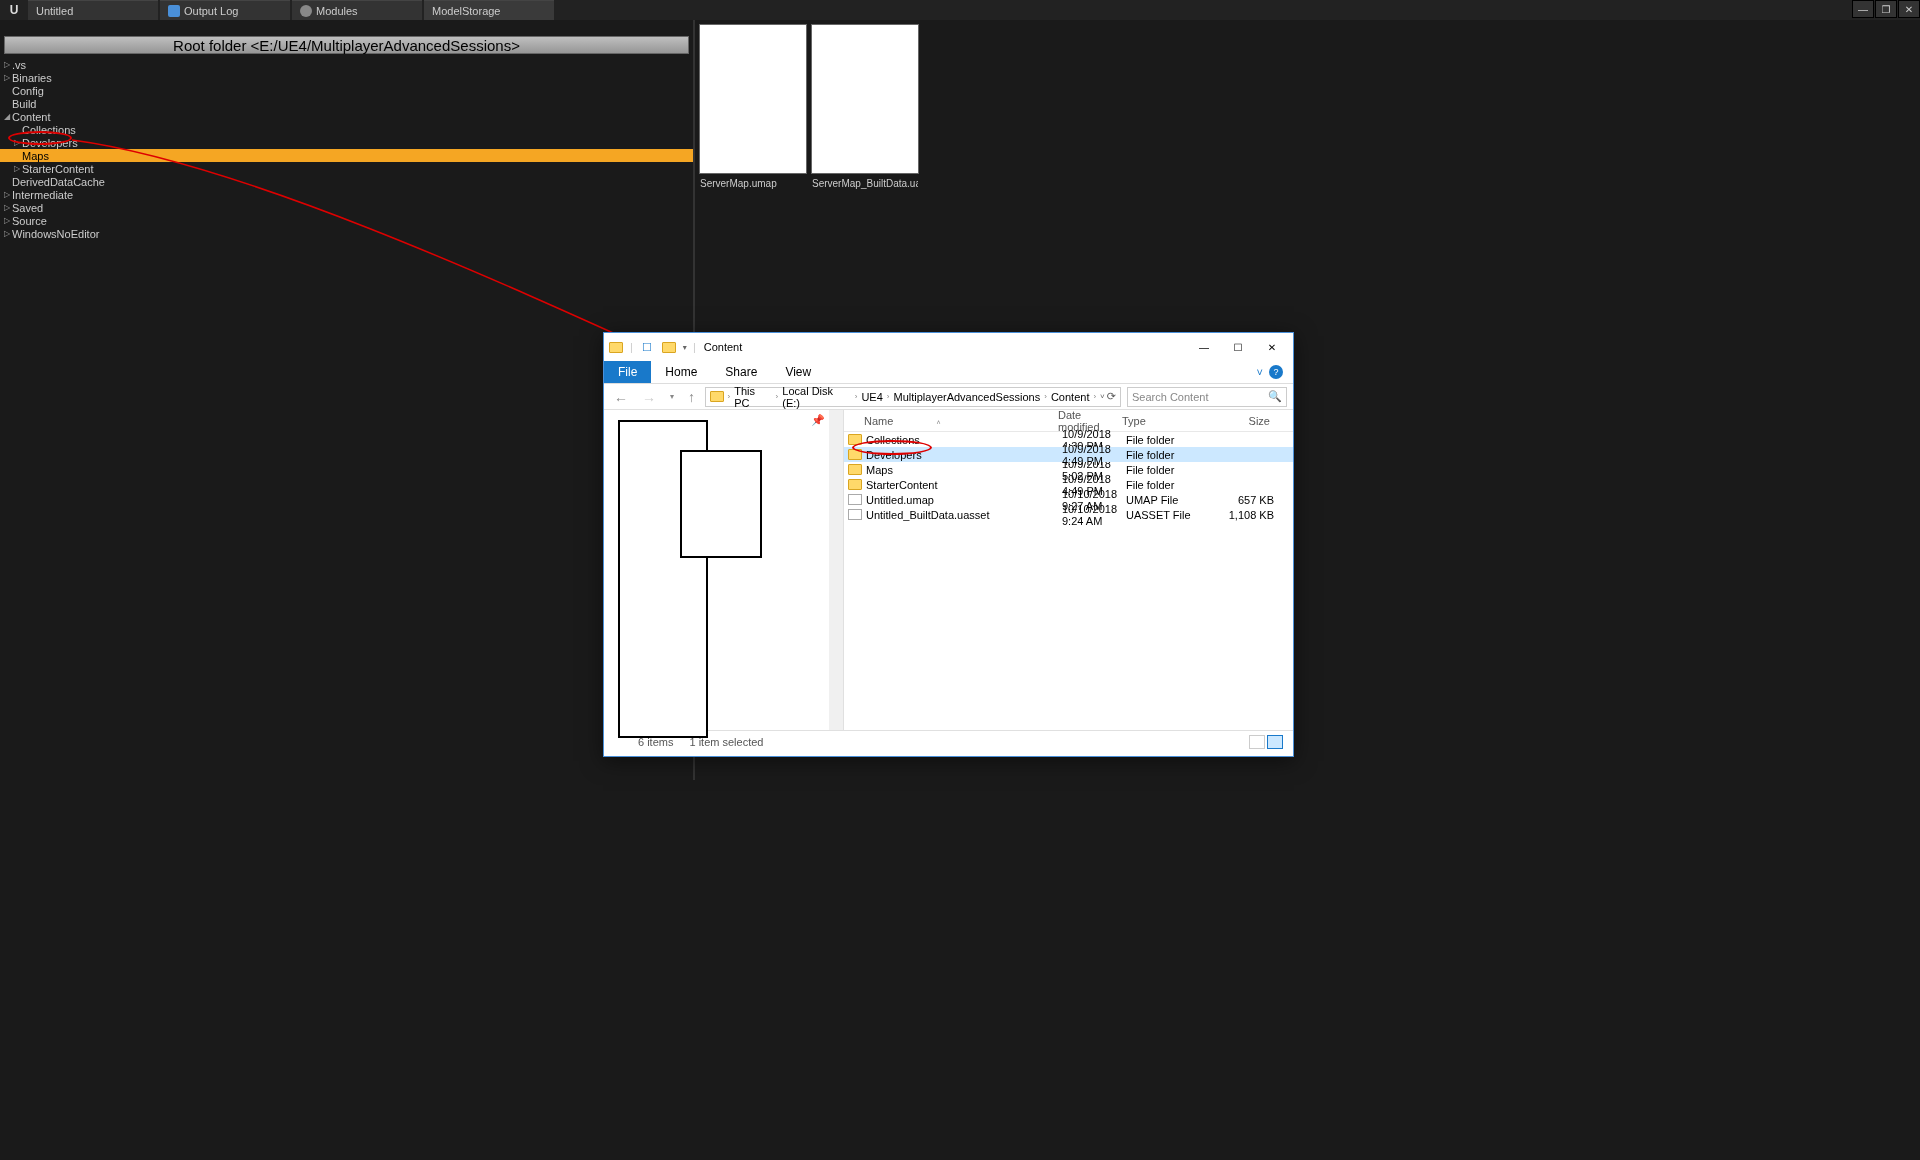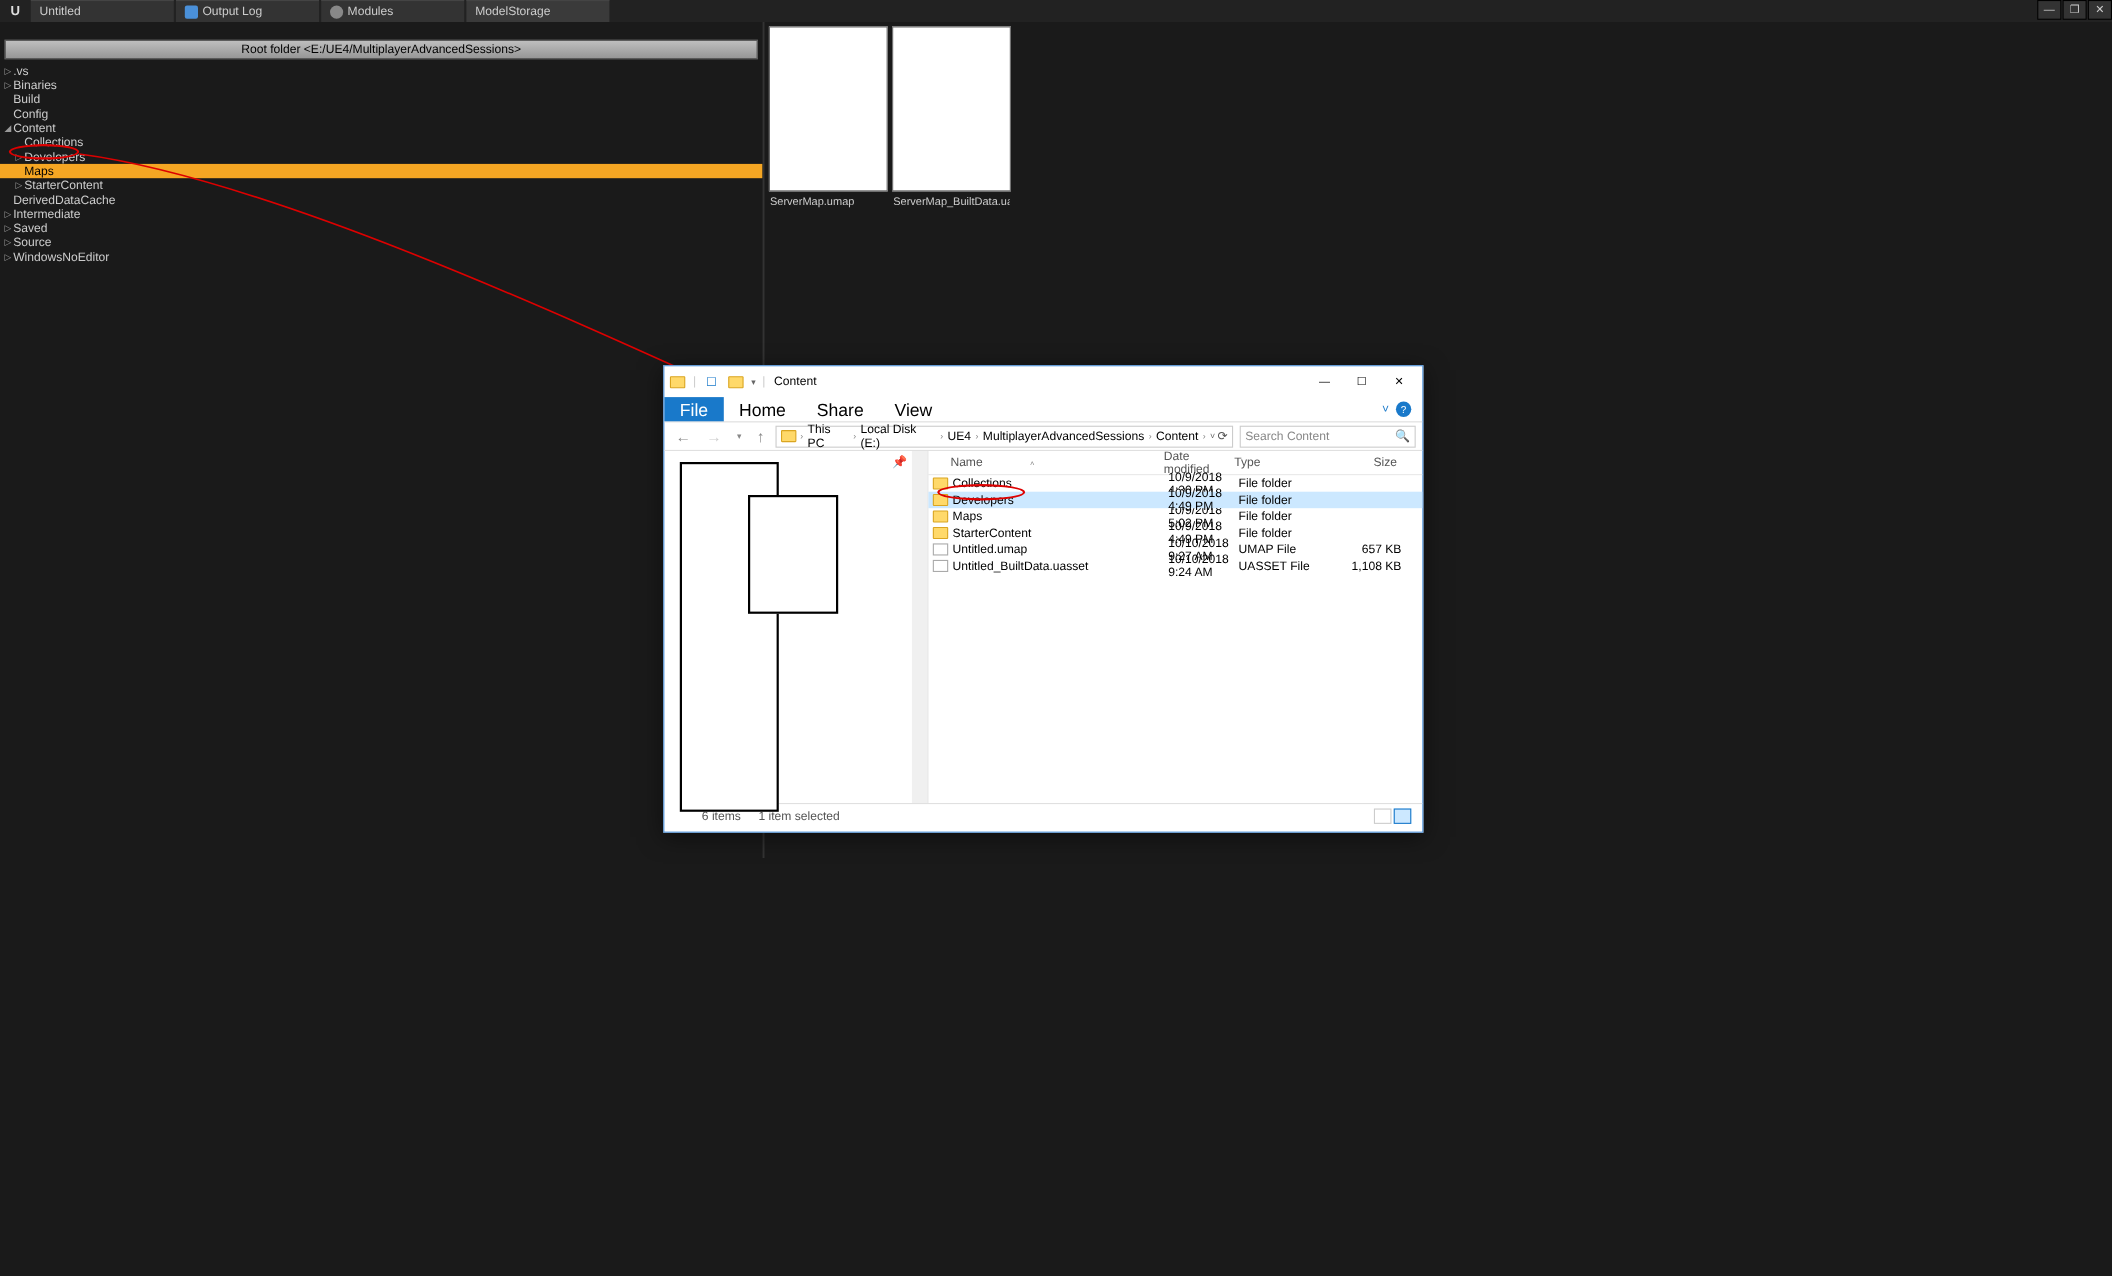--- a/index.html
+++ b/index.html
@@ -15,21 +15,21 @@
 .tab-icon.gear { background: #888; border-radius: 50%; }
 .win-controls { margin-left: auto; display: flex; }
 .win-btn { width: 22px; height: 18px; display: flex; align-items: center; justify-content: center; color: #ccc; border: 1px solid #000; background: #333; margin-left: 1px; font-size: 10px; }
 
 
 .main { display: flex; height: 760px; }
 .left-panel { width: 693px; background: #1a1a1a; position: relative; }
 .right-panel { flex: 1; background: #1a1a1a; border-left: 2px solid #333; padding: 4px; display: flex; }
 
 
-.root-bar { margin: 16px 4px 0 4px; height: 18px; background: linear-gradient(#bfbfbf, #969696); color: #000; display: flex; align-items: center; justify-content: center; font-size: 11px; border: 1px solid #666; }
+.root-bar { margin: 16px 4px 0 4px; height: 18px; background: linear-gradient(#bfbfbf, #969696); color: #000; display: flex; align-items: center; justify-content: center; font-size: 15px; border: 1px solid #666; }
 
 
 .tree { padding: 4px 0; }
 .tree-item { height: 13px; display: flex; align-items: center; padding-left: 4px; cursor: default; font-size: 11px; }
 .tree-item.selected { background: #f5a623; color: #000; }
 .tree-item.circled { position: relative; }
 .tree-arrow { width: 8px; color: #999; font-size: 8px; display: inline-block; }
 .tree-indent { display: inline-block; }
 
 
@@ -43,21 +43,21 @@
 
 .explorer { position: absolute; left: 603px; top: 332px; width: 691px; height: 425px; background: #fff; border: 1px solid #4a90d9; box-shadow: 0 4px 20px rgba(0,0,0,0.5); color: #000; font-size: 11px; }
 .exp-titlebar { height: 28px; display: flex; align-items: center; padding: 0 4px; }
 .exp-qat { display: flex; align-items: center; gap: 6px; }
 .exp-qat-icon { width: 16px; height: 16px; display: flex; align-items: center; justify-content: center; }
 .folder-icon-sm { width: 14px; height: 11px; background: #ffd96a; border: 1px solid #daa520; border-radius: 1px; }
 .exp-title { margin-left: 8px; }
 .exp-wincontrols { margin-left: auto; display: flex; }
 .exp-winbtn { width: 34px; height: 22px; display: flex; align-items: center; justify-content: center; font-size: 10px; color: #000; }
 .exp-ribbon-tabs { height: 23px; display: flex; align-items: stretch; border-bottom: 1px solid #ddd; }
-.exp-rtab { padding: 4px 14px; font-size: 16px; }
+.exp-rtab { padding: 4px 14px; font-size: 12px; }
 .exp-rtab.file { background: #1979ca; color: #fff; }
 .exp-help { margin-left: auto; padding-right: 10px; display: flex; align-items: center; color: #1979ca; }
 .exp-addrbar { height: 26px; display: flex; align-items: center; padding: 0 6px; gap: 6px; border-bottom: 1px solid #e0e0e0; }
 .exp-navbtn { color: #888; font-size: 14px; padding: 0 4px; }
 .exp-path { flex: 1; border: 1px solid #ccc; height: 20px; display: flex; align-items: center; padding: 0 4px; font-size: 11px; gap: 2px; }
 .exp-path .sep { color: #888; margin: 0 2px; font-size: 8px; }
 .exp-refresh { color: #555; }
 .exp-search { width: 160px; border: 1px solid #ccc; height: 20px; display: flex; align-items: center; padding: 0 4px; color: #888; justify-content: space-between; }
 .exp-body { display: flex; height: 320px; }
 .exp-nav { width: 240px; border-right: 1px solid #e0e0e0; position: relative; }
@@ -122,26 +122,26 @@
           <span>.vs</span>
         </div>
         <div class="tree-item">
           <span class="tree-indent" style="width: 0px;"></span>
           <span class="tree-arrow">▷</span>
           <span>Binaries</span>
         </div>
         <div class="tree-item">
           <span class="tree-indent" style="width: 0px;"></span>
           <span class="tree-arrow"></span>
+          <span>Config</span>
+        </div>
+        <div class="tree-item">
+          <span class="tree-indent" style="width: 0px;"></span>
+          <span class="tree-arrow"></span>
           <span>Build</span>
-        </div>
-        <div class="tree-item">
-          <span class="tree-indent" style="width: 0px;"></span>
-          <span class="tree-arrow"></span>
-          <span>Config</span>
         </div>
         <div class="tree-item">
           <span class="tree-indent" style="width: 0px;"></span>
           <span class="tree-arrow">◢</span>
           <span>Content</span>
         </div>
         <div class="tree-item">
           <span class="tree-indent" style="width: 10px;"></span>
           <span class="tree-arrow"></span>
           <span>Collections</span>

